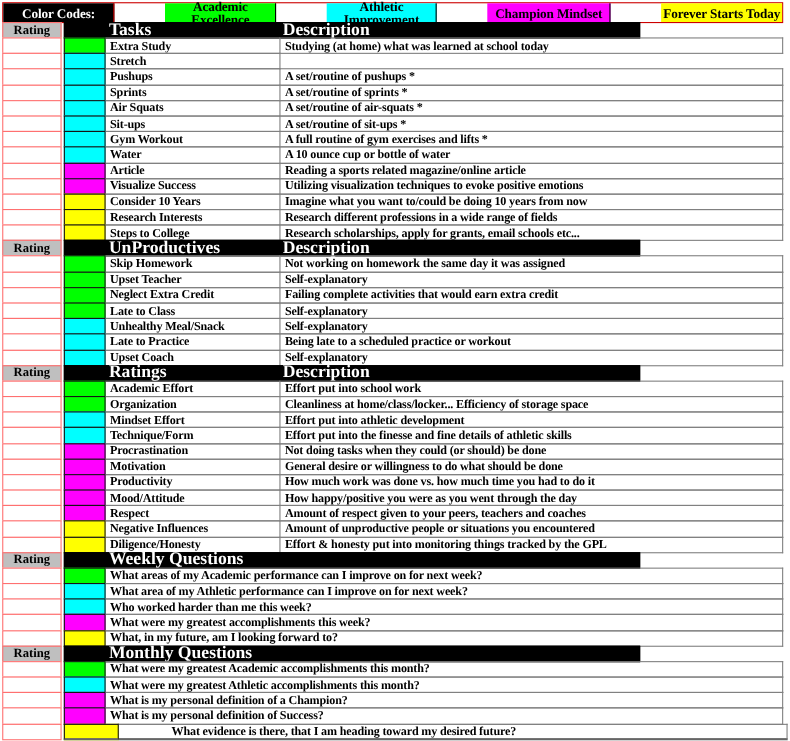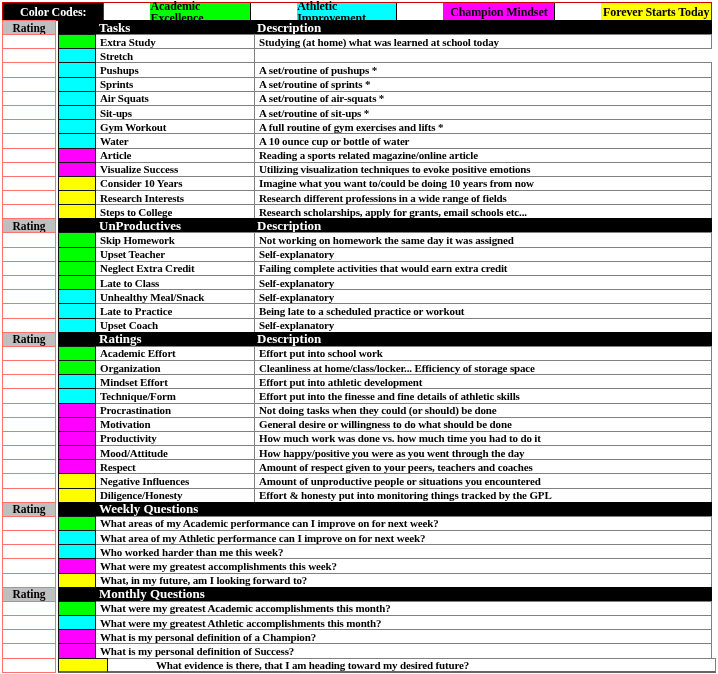--- a/index.html
+++ b/index.html
@@ -8,38 +8,38 @@
     font-family:"Liberation Serif","DejaVu Serif",serif;
     -webkit-font-smoothing:antialiased;
   }
   .sheet{position:relative;padding:2px 0 0 2px;width:714px;}
 
   
   .legend-row{display:flex;height:19px;border:1px solid #cc0000;width:710px;box-sizing:border-box;gap:46px;}
   .legend-cell{box-sizing:border-box;height:100%;display:flex;align-items:center;justify-content:center;
     font-weight:bold;font-size:12px;line-height:12px;letter-spacing:-0.1px;}
   .legend-title{width:144px;background:#000;color:#fff;border-right:1px solid #cc0000;}
-  .legend-item{color:#000;border-right:1px solid #000;}
+  .legend-item{color:#000;border-right:1px solid #000;text-align:center;}
   .legend-item:last-child{border-right:none;}
 
   
   .row{display:flex;margin-top:-1px;}
   .row.hdr{height:15px;}
   .row.dat{height:15.2px;}
   .cell{box-sizing:border-box;height:100%;}
 
   .rating-cell{width:54px;border:1px solid #ff7070;background:#fff;}
   .rating-hdr{background:#bfbfbf;display:flex;align-items:center;justify-content:center;
     font-weight:bold;font-size:11.5px;color:#000;}
   .col-gap{width:2px;height:100%;}
 
   .swatch{width:38px;border:1px solid #141414;}
 
-  .bar{width:654px;box-sizing:border-box;background:#000;color:#fff;display:flex;align-items:center;
-    font-weight:bold;font-size:13px;line-height:12px;border:1px solid #000;}
+  .bar{width:524px;box-sizing:border-box;background:#000;color:#fff;display:flex;align-items:center;
+    font-weight:bold;font-size:16px;line-height:12px;border:1px solid #000;}
   .bar-title{margin-left:40px;width:158px;white-space:nowrap;}
   .bar-desc{white-space:nowrap;}
 
   .name-cell{width:159px;border:1px solid #808080;border-left:none;}
   .desc-cell{width:457px;border:1px solid #808080;border-left:none;}
   .wide-cell{width:616px;border:1px solid #808080;border-left:none;}
   .txt{display:flex;align-items:center;padding-left:4px;font-weight:bold;font-size:11px;
     line-height:12px;letter-spacing:-0.15px;color:#000;white-space:nowrap;overflow:hidden;}
   .row.last .cell{border-bottom-width:2px;border-bottom-color:#666;padding-left:48px;}
   .row.last .rating-cell{border-bottom-width:1px;border-bottom-color:#ff7070;}

